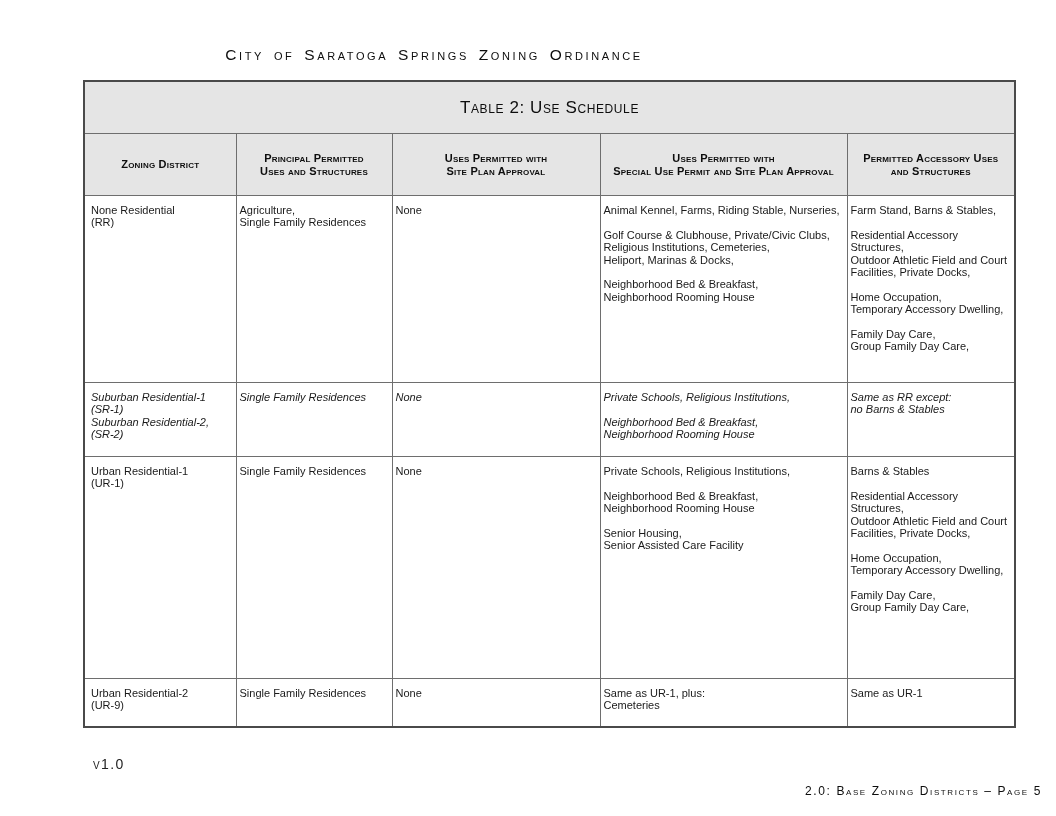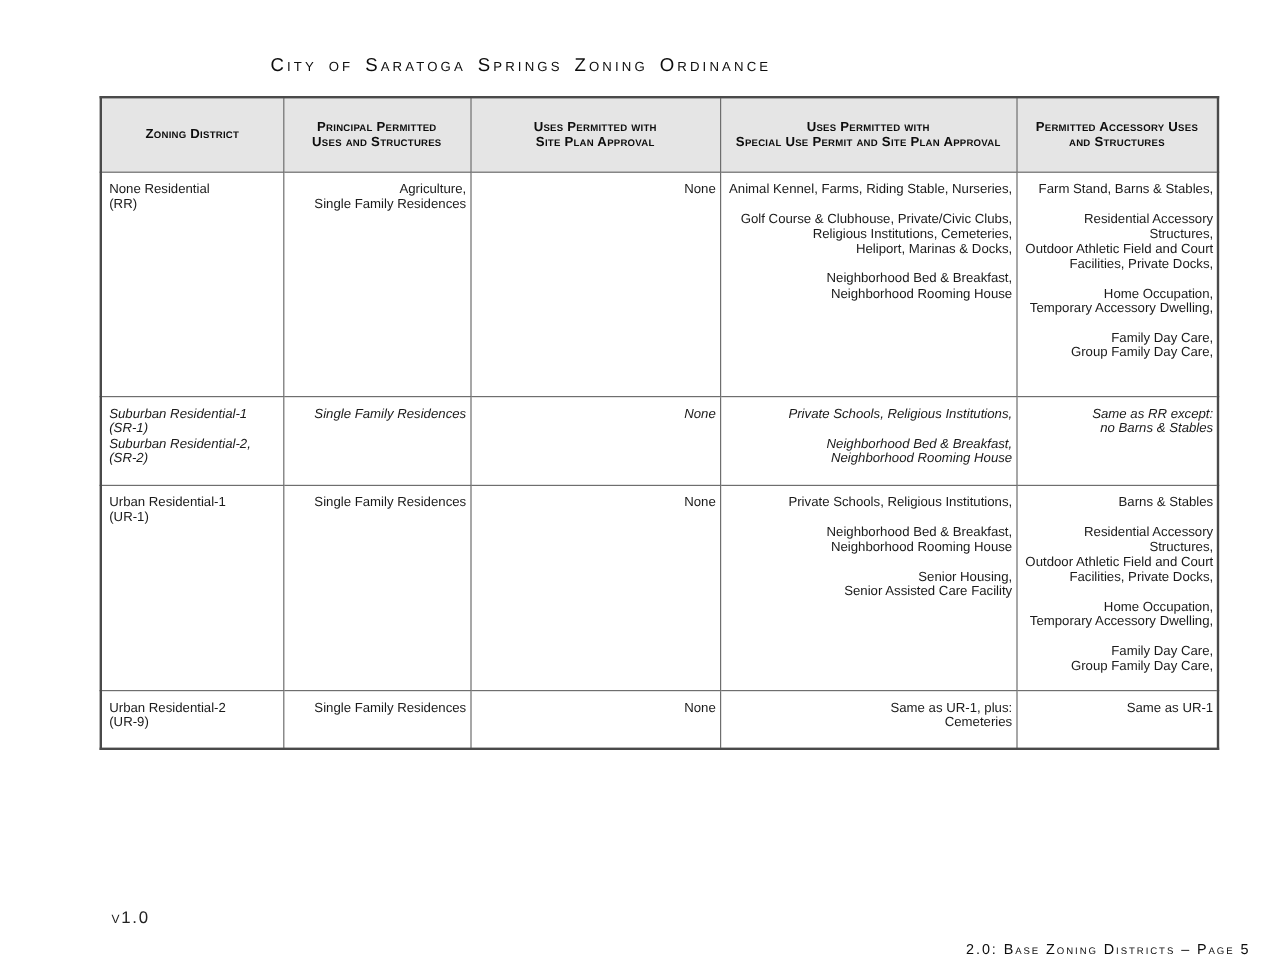--- a/index.html
+++ b/index.html
@@ -27,30 +27,30 @@
     font-variant:small-caps;font-weight:normal;
     font-size:17px;letter-spacing:0.6px;color:#0d0d0d;
   }
   .col-header{
     height:57px;background:#e5e5e5;text-align:center;vertical-align:middle;
     font-variant:small-caps;font-weight:bold;
     font-size:11px;line-height:13px;letter-spacing:0.2px;
     white-space:pre-line;padding:2px 4px;color:#0d0d0d;
   }
   td.cell{
-    vertical-align:top;text-align:right;
+    vertical-align:top;text-align:left;
     font-size:11px;line-height:12.4px;
     white-space:pre-line;padding:8px 3px 2px 3px;color:#1a1a1a;
   }
   td.cell.district{
     text-align:left;padding-left:6px;padding-right:2px;
   }
   tr.r1{height:187px;}
   tr.r2{height:74px;font-style:italic;}
-  tr.r3{height:171px;}
+  tr.r3{height:222px;}
   tr.r4{height:48px;}
   .footer-left{
     position:absolute;left:93px;top:756px;
     font-size:14px;letter-spacing:1.4px;font-variant:small-caps;color:#222;
   }
   .footer-right{
     position:absolute;right:14px;top:752px;
     font-size:12px;letter-spacing:1.6px;font-variant:small-caps;color:#0d0d0d;margin-top:32px;
   }
 </style>
@@ -61,20 +61,23 @@
 
 <table class="zoning">
   <colgroup>
     <col style="width:152px">
     <col style="width:156px">
     <col style="width:208px">
     <col style="width:247px">
     <col style="width:168px">
   </colgroup>
   <tbody>
+    <tr>
+      <td class="table-title-cell" colspan="5">Table 2: Use Schedule</td>
+    </tr>
     <tr>
       <th class="col-header">Zoning District</th>
       <th class="col-header">Principal Permitted
 Uses and Structures</th>
       <th class="col-header">Uses Permitted with
 Site Plan Approval</th>
       <th class="col-header">Uses Permitted with
 Special Use Permit and Site Plan Approval</th>
       <th class="col-header">Permitted Accessory Uses
 and Structures</th>

